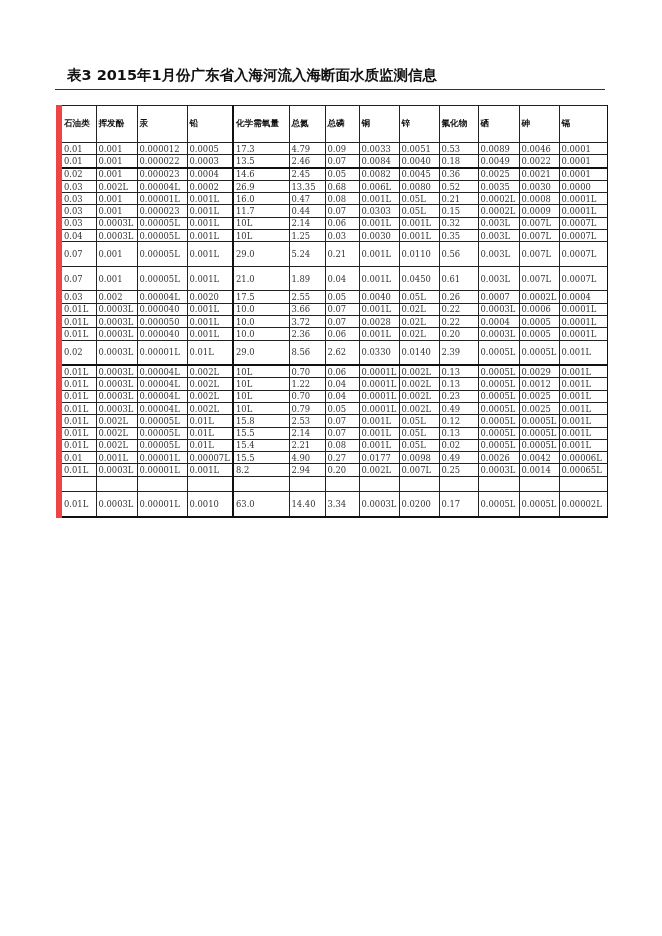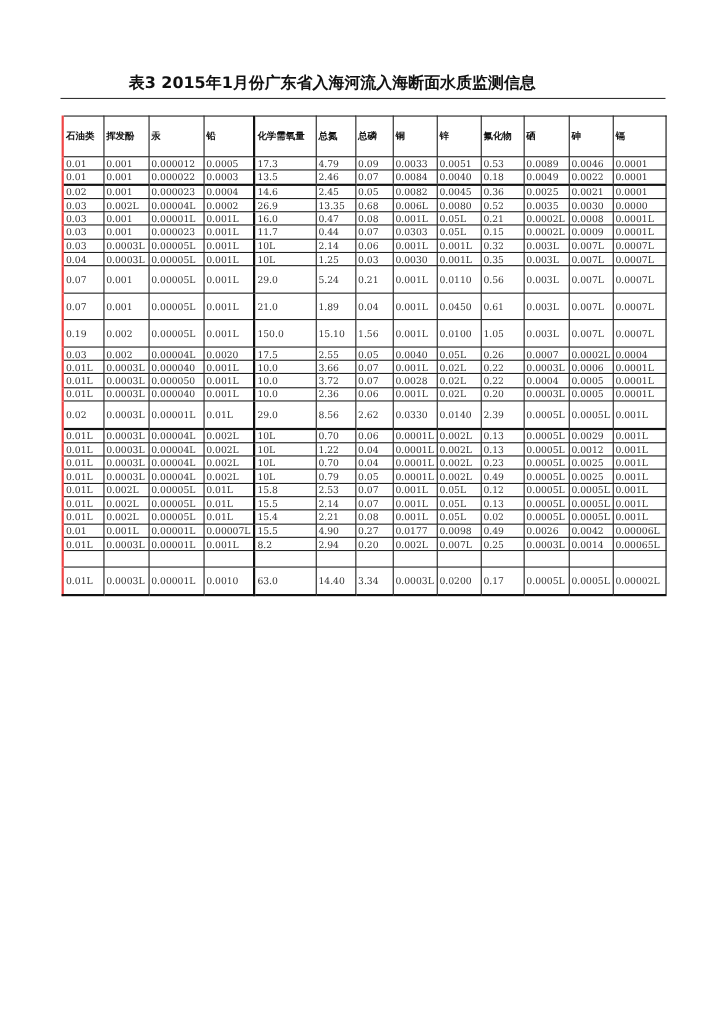--- a/index.html
+++ b/index.html
@@ -1,35 +1,35 @@
 <!DOCTYPE html>
 <html><head>
 <meta charset="utf-8">
 <style>
   html, body { margin:0; padding:0; background:#ffffff; }
   body { width:662px; height:936px; position:relative; overflow:hidden;
          font-family: "DejaVu Serif", "Liberation Serif", serif; color:#222; }
   .title { position:absolute; left:0; top:66px; width:662px; text-align:left;
-           padding-left:117px; box-sizing:border-box;
+           padding-left:67px; box-sizing:border-box;
            font-family: "DejaVu Sans", "Liberation Sans", sans-serif;
            font-weight:bold; font-size:14.5px; color:#111; letter-spacing:0px; }
   .title-rule { position:absolute; left:55px; top:89px; width:550px; height:0;
                 border-top:1px solid #333; }
   table { position:absolute; left:56px; top:105px; border-collapse:collapse;
           table-layout:fixed; width:548px; }
   td, th { border:1px solid #222; padding:0 0 0 2px; font-size:8.4px;
            white-space:nowrap; overflow:hidden; text-align:left; vertical-align:middle;
            font-weight:normal; color:#333; }
   th { font-family: "DejaVu Sans", "Liberation Sans", sans-serif; font-weight:bold;
        font-size:8.6px; color:#111; height:36px; }
   tr.r td { height:11.3px; }
   tr.t td { height:23.5px; }
   tr.blank td { height:14px; }
   tr.last td { height:24px; }
-  td.tl, th.tl { border-left:2px solid #ef4444; }
+  td.tl, th.tl { border-left:6px solid #ef4444; }
   td.tr, th.tr { border-right:1.5px solid #111; }
   td.c4, th.c4 { border-right:2px solid #111; }
   tr.thick-top td { border-top:2px solid #111; }
   tr.thick-bottom td { border-bottom:2px solid #111; }
 </style>
 </head>
 <body>
 
 <div class="title">表3 2015年1月份广东省入海河流入海断面水质监测信息</div>
 <div class="title-rule"></div>
@@ -211,35 +211,20 @@
         <td class="">21.0</td>
         <td class="">1.89</td>
         <td class="">0.04</td>
         <td class="">0.001L</td>
         <td class="">0.0450</td>
         <td class="">0.61</td>
         <td class="">0.003L</td>
         <td class="">0.007L</td>
         <td class="tr">0.0007L</td>
       </tr>
-      <tr class="t">
-        <td class="tl">0.19</td>
-        <td class="">0.002</td>
-        <td class="">0.00005L</td>
-        <td class="c4">0.001L</td>
-        <td class="">150.0</td>
-        <td class="">15.10</td>
-        <td class="">1.56</td>
-        <td class="">0.001L</td>
-        <td class="">0.0100</td>
-        <td class="">1.05</td>
-        <td class="">0.003L</td>
-        <td class="">0.007L</td>
-        <td class="tr">0.0007L</td>
-      </tr>
       <tr class="r">
         <td class="tl">0.03</td>
         <td class="">0.002</td>
         <td class="">0.00004L</td>
         <td class="c4">0.0020</td>
         <td class="">17.5</td>
         <td class="">2.55</td>
         <td class="">0.05</td>
         <td class="">0.0040</td>
         <td class="">0.05L</td>

